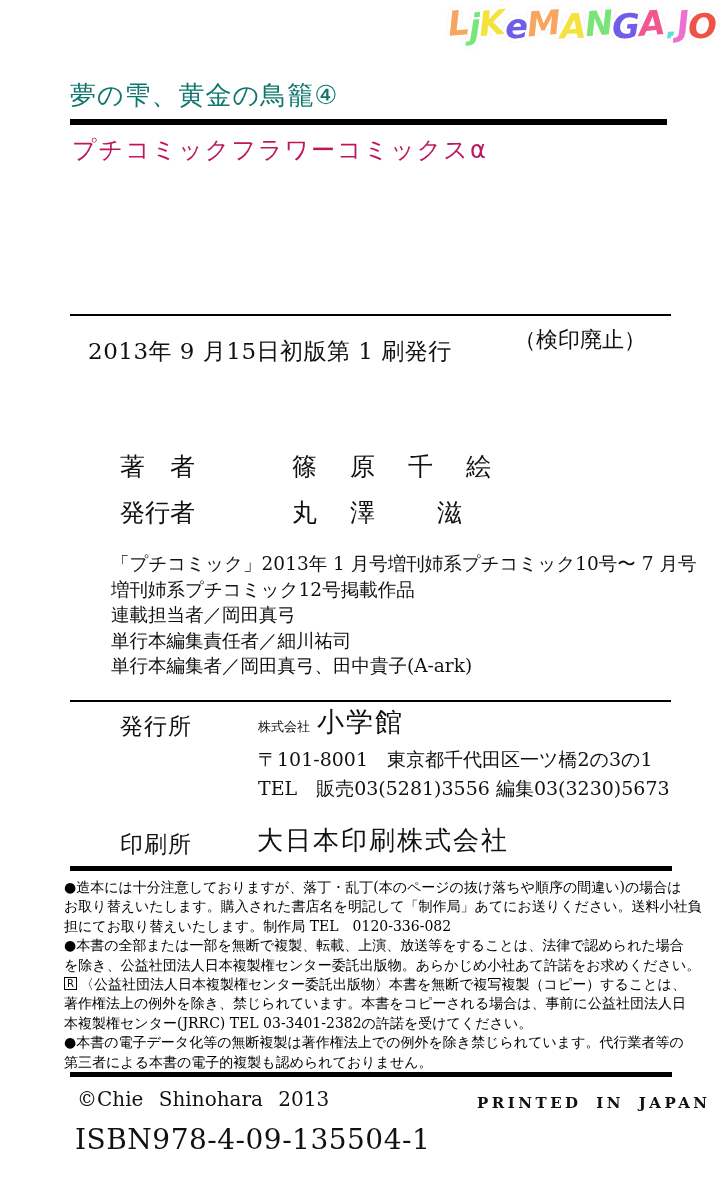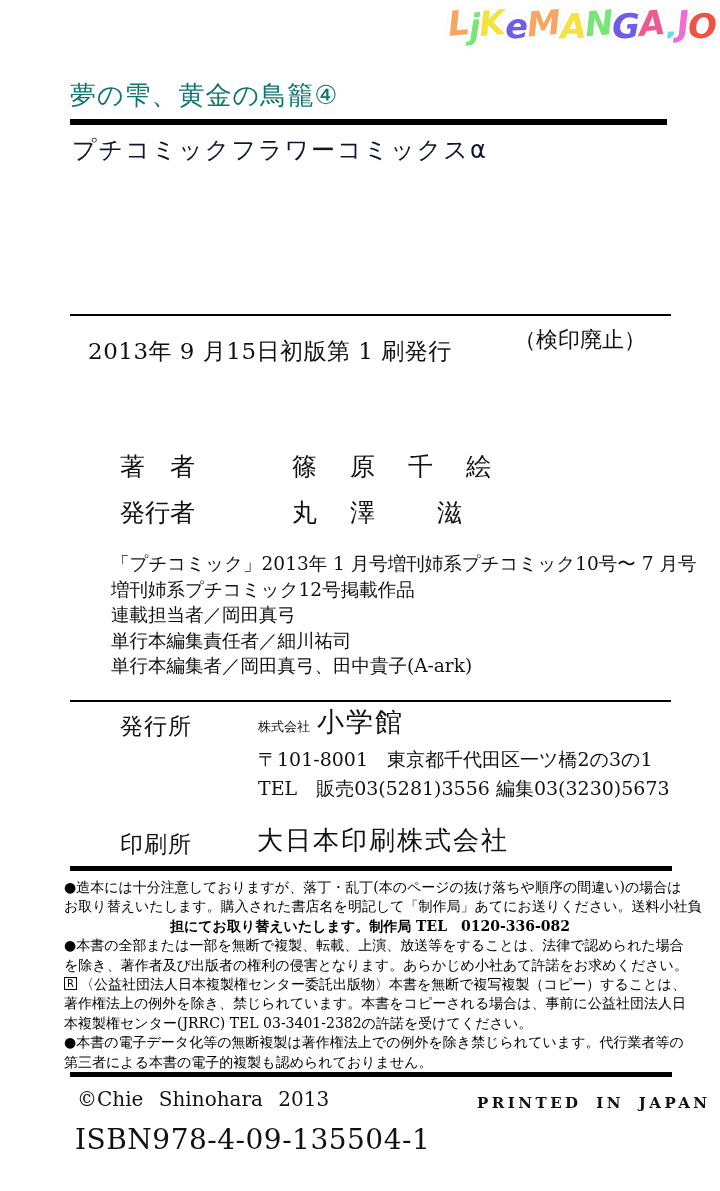--- a/index.html
+++ b/index.html
@@ -27,21 +27,21 @@
   }
   .logo span:nth-child(odd){transform:rotate(-5deg) translateY(-1px);}
   .logo span:nth-child(even){transform:rotate(-2deg) translateY(2px);}
 
   .book-title{
     position:absolute;top:78px;left:70px;font-size:26px;font-weight:500;
     letter-spacing:1px;color:#0f766e;
   }
   .imprint{
     position:absolute;top:134px;left:72px;font-size:24px;font-weight:500;
-    letter-spacing:2px;color:#0f172a;
+    letter-spacing:2px;color:#be185d;
   }
 
   .date-row{position:absolute;top:324px;left:0;width:720px;font-size:23px;}
   .date-text{position:absolute;left:88px;top:12px;letter-spacing:.5px;}
   .stamp-note{position:absolute;left:514px;top:1px;font-size:22px;}
 
   .credit-row{position:absolute;left:0;width:720px;font-size:25px;}
   .credit-label{position:absolute;left:120px;top:0;}
   .credit-value{position:absolute;left:292px;top:0;letter-spacing:4px;}
 
@@ -52,21 +52,21 @@
   .pub-prefix{font-size:13px;margin-right:7px;}
   .pub-name{font-size:27px;letter-spacing:2px;}
   .pub-address{position:absolute;left:258px;top:747px;font-size:19px;white-space:nowrap;}
   .pub-tel{position:absolute;left:258px;top:776px;font-size:19px;white-space:nowrap;}
 
   .printer-label{position:absolute;left:120px;top:829px;font-size:23px;letter-spacing:1px;}
   .printer-name{position:absolute;left:257px;top:823px;font-size:26px;letter-spacing:2px;}
 
   .notices{position:absolute;left:64px;top:878px;width:612px;font-size:14px;line-height:19.4px;color:#000;}
   .notice-line{white-space:nowrap;}
-  .notice-split{display:flex;justify-content:center;white-space:nowrap;font-weight:bold;}
+  .notice-split{display:flex;justify-content:flex-start;white-space:nowrap;}
   .rbox{
     display:inline-block;border:1px solid #000;font-size:10px;line-height:11px;
     padding:0 2px;margin-right:3px;vertical-align:2px;
     font-family:"DejaVu Sans","Liberation Sans",sans-serif;
   }
 
   .copyright{position:absolute;left:77px;top:1087px;font-size:20px;word-spacing:9px;}
   .printed{position:absolute;left:477px;top:1094px;font-size:15px;font-weight:bold;letter-spacing:3.5px;word-spacing:6px;}
   .isbn{position:absolute;left:75px;top:1123px;font-size:28px;letter-spacing:.5px;}
 </style>
@@ -119,21 +119,21 @@
 
   <div class="rule" style="top:866px;left:70px;width:602px;height:5px;"></div>
   <div class="notices">
     <div class="notice-line">●造本には十分注意しておりますが、落丁・乱丁(本のページの抜け落ちや順序の間違い)の場合は</div>
     <div class="notice-line">お取り替えいたします。購入された書店名を明記して「制作局」あてにお送りください。送料小社負</div>
     <div class="notice-split">
       <span>担にてお取り替えいたします。</span>
       <span>制作局 TEL　0120-336-082</span>
     </div>
     <div class="notice-line">●本書の全部または一部を無断で複製、転載、上演、放送等をすることは、法律で認められた場合</div>
-    <div class="notice-line">を除き、著作者及び出版者の権利の侵害となります。あらかじめ小社あて許諾をお求めください。</div>
+    <div class="notice-line">を除き、公益社団法人日本複製権センター委託出版物。あらかじめ小社あて許諾をお求めください。</div>
     <div class="notice-line">
       <span class="rbox">R</span><span>〈公益社団法人日本複製権センター委託出版物〉本書を無断で複写複製（コピー）することは、</span>
     </div>
     <div class="notice-line">著作権法上の例外を除き、禁じられています。本書をコピーされる場合は、事前に公益社団法人日</div>
     <div class="notice-line">本複製権センター(JRRC) TEL 03-3401-2382の許諾を受けてください。</div>
     <div class="notice-line">●本書の電子データ化等の無断複製は著作権法上での例外を除き禁じられています。代行業者等の</div>
     <div class="notice-line">第三者による本書の電子的複製も認められておりません。</div>
   </div>
   <div class="rule" style="top:1072px;left:70px;width:602px;height:5px;"></div>
 

